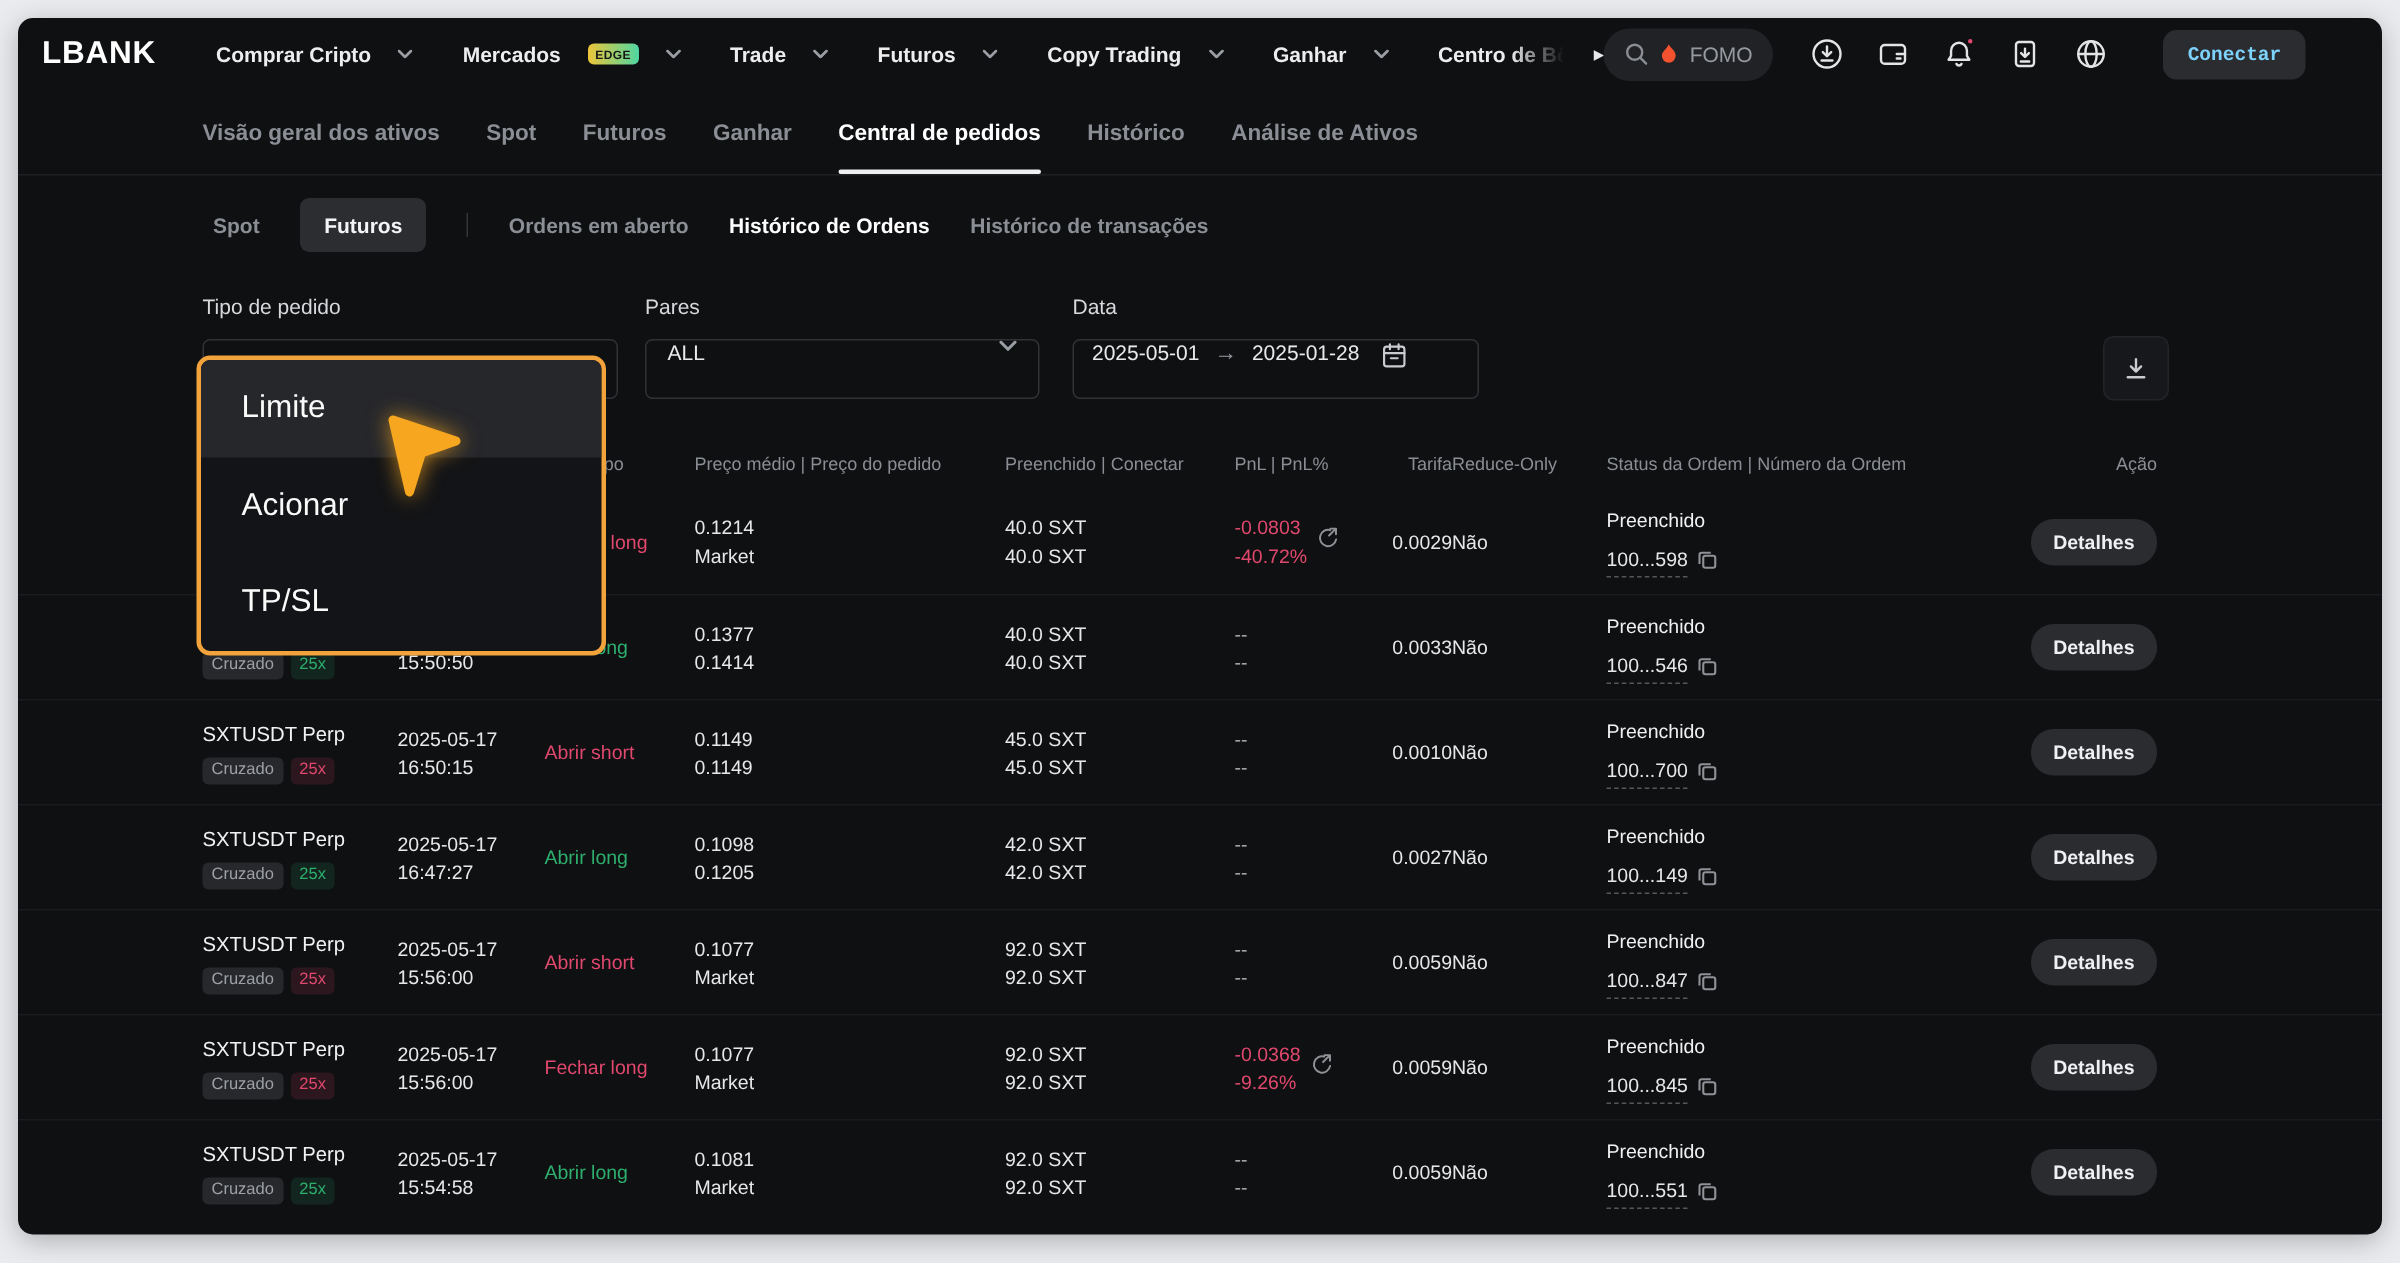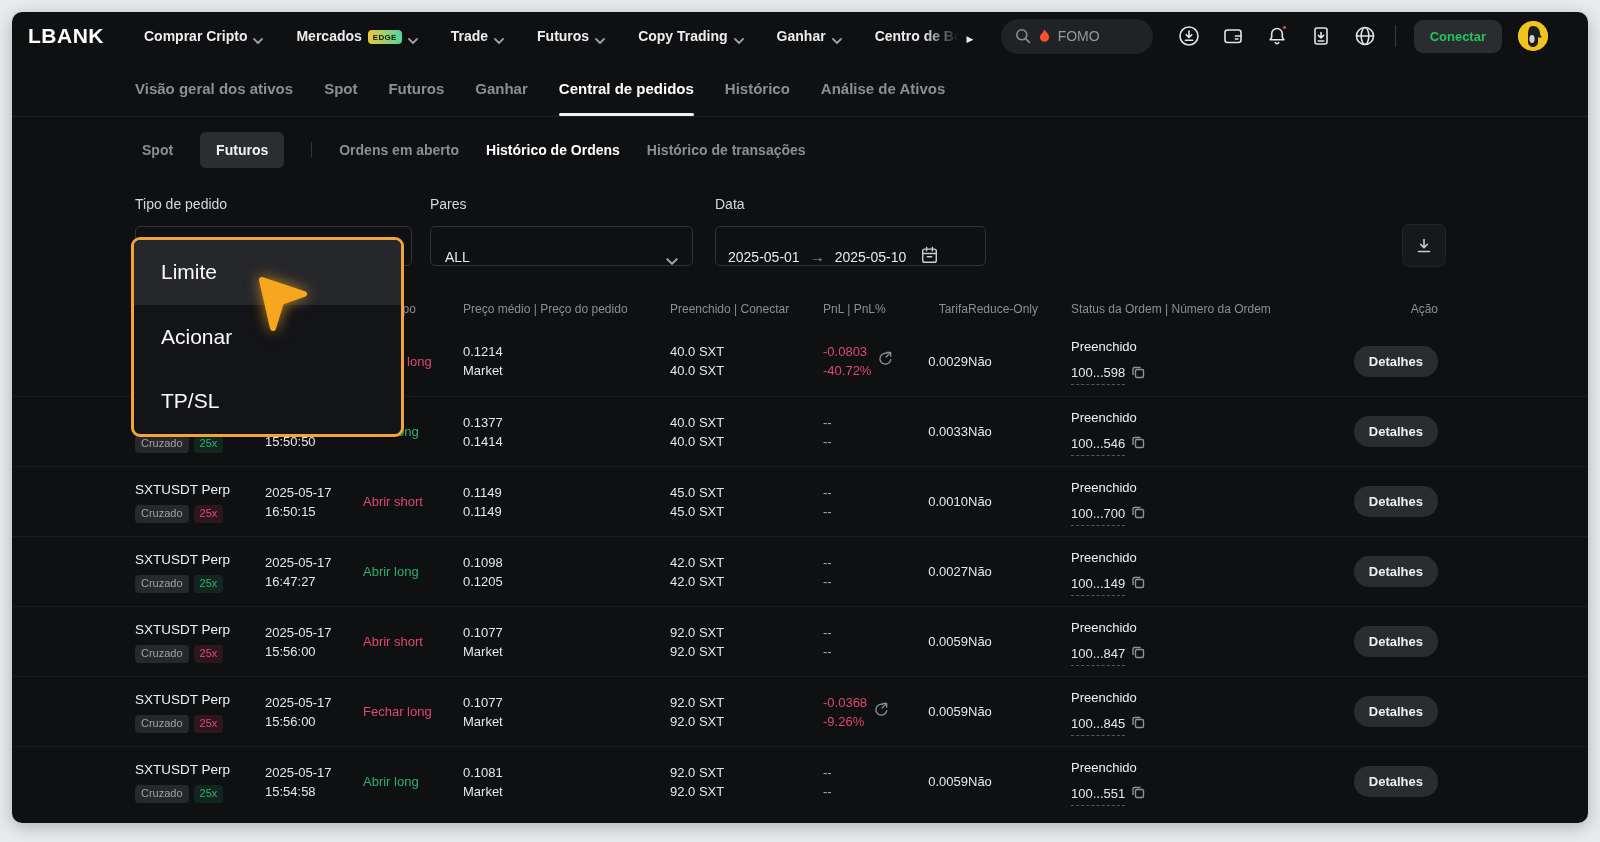--- a/index.html
+++ b/index.html
@@ -5,38 +5,38 @@
   *{box-sizing:border-box;margin:0;padding:0}
   html,body{width:1600px;height:842px;overflow:hidden}
   body{background:#e9ebee;font-family:"Liberation Sans","DejaVu Sans",sans-serif;position:relative}
   .app{position:absolute;left:12px;top:12px;width:1576px;height:811px;background:#0f1012;
        border-radius:10px;overflow:hidden;color:#e8e9eb;box-shadow:0 4px 18px rgba(0,0,0,.25)}
 
   
   .navbar{display:flex;align-items:center;height:48px;padding:0 40px 0 16px}
   .logo{font-size:21px;font-weight:800;letter-spacing:.5px;color:#fff}
   .topnav{display:flex;gap:33px;margin-left:40px;align-items:center;white-space:nowrap}
-  .topnav-item{display:flex;align-items:flex-end;gap:6px;font-size:14px;font-weight:700;color:#ededee;cursor:pointer}
+  .topnav-item{display:flex;align-items:center;gap:18px;font-size:14px;font-weight:700;color:#ededee;cursor:pointer}
   .chev{display:block}
   .chev path{stroke:#9a9da3;stroke-width:1.8;fill:none;stroke-linecap:round;stroke-linejoin:round}
   .edge-badge{font-size:8px;font-weight:700;padding:2.5px 5px;border-radius:4px;
       background:linear-gradient(90deg,#ecc63a,#4fd6a2);color:#161616;letter-spacing:.3px}
   .fade-label{-webkit-mask-image:linear-gradient(90deg,#000 55%,transparent 95%);
       mask-image:linear-gradient(90deg,#000 55%,transparent 95%)}
   .mini-arrow{color:#e8e9eb;font-size:9px;margin-left:-2px}
   .search{display:flex;align-items:center;gap:7px;background:#202226;border-radius:18px;height:35px;
       padding:0 14px;width:152px;margin-left:auto;cursor:text}
   .search-text{color:#96999f;font-size:14px}
   .navicons{display:flex;align-items:center;gap:20px;margin-left:24px}
   .nic{position:relative;width:24px;height:24px;display:flex;align-items:center;justify-content:center;cursor:pointer}
   .nic svg{stroke:#e3e4e6;fill:none;stroke-width:1.6;stroke-linecap:round;stroke-linejoin:round}
   .reddot{position:absolute;right:1px;top:0;width:7px;height:7px;border-radius:50%;background:#e0486e;border:2px solid #0f1012}
   .navdivider{width:1px;height:22px;background:#3a3b3f;margin-left:18px}
-  .connect{background:#2b2c30;border:none;color:#22c55e;font-weight:700;font-size:13px;border-radius:9px;
-      padding:9px 16px;margin-left:18px;cursor:pointer;font-family:Liberation Sans, sans-serif}
+  .connect{background:#2b2c30;border:none;color:#7dd3fc;font-weight:700;font-size:13px;border-radius:9px;
+      padding:9px 16px;margin-left:18px;cursor:pointer;font-family:Liberation Mono, monospace}
   .avatar{width:30px;height:30px;border-radius:50%;background:#f0c41d;margin-left:16px;display:flex;
       align-items:center;justify-content:center;cursor:pointer;overflow:hidden}
 
   
   .subnav{display:flex;gap:31px;padding-left:123px;height:57px;align-items:center;border-bottom:1px solid #1f2023;
       font-size:15px;color:#8b8e95;font-weight:600;white-space:nowrap}
   .subnav-item{position:relative;height:100%;display:flex;align-items:center;cursor:pointer}
   .subnav-item.active{color:#fff;font-weight:700}
   .subnav-item.active::after{content:"";position:absolute;bottom:0;left:0;right:0;height:3px;background:#eef0f2;border-radius:2px}
 
@@ -45,21 +45,21 @@
   .seg{cursor:pointer}
   .seg.pill{background:#2c2d31;color:#f3f4f6;padding:10px 16px;border-radius:6px;font-weight:700}
   .tdivider{width:1px;height:16px;background:#333438}
   .tview{cursor:pointer}
   .tview.active{color:#fff;font-weight:700}
 
   
   .filters{position:relative;margin-top:26px;height:74px}
   .flabel{position:absolute;top:0;font-size:14px;color:#d6d8db}
   .fbox{position:absolute;top:30px;height:40px;border:1px solid #313236;border-radius:5px;background:#0f1012;
-      display:flex;align-items:flex-end;font-size:14px;color:#e8e9eb;cursor:pointer}
+      display:flex;align-items:flex-start;font-size:14px;color:#e8e9eb;cursor:pointer}
   .fbox .grow{flex:1}
   .arrow-sep{color:#9a9da2;font-size:15px}
   .export-btn{position:absolute;left:1390px;top:28px;width:44px;height:43px;border-radius:7px;background:#17181b;
       border:1px solid #232428;display:flex;align-items:center;justify-content:center;cursor:pointer}
   .export-btn svg,.fbox svg{stroke:#c9cbcf;fill:none;stroke-width:1.6;stroke-linecap:round;stroke-linejoin:round}
 
   
   .table{margin-top:32px}
   .thead{display:flex;padding:0 150px 0 123px;color:#8a8d93;font-size:12px;margin-bottom:10px;align-items:flex-start;white-space:nowrap}
   .trow{display:flex;padding:0 150px 0 123px;align-items:center;height:70px}
@@ -75,21 +75,21 @@
   .badge.margin{background:#27282c;color:#9da0a6}
   .badge.lev.green{background:rgba(46,175,110,.14);color:#2eaf6e}
   .badge.lev.red{background:rgba(224,72,110,.14);color:#e0486e}
   .date{width:72px;overflow-wrap:break-word;word-break:break-word}
   .side{font-size:13px}
   .side.green{color:#2eaf6e}.side.red{color:#e0486e}
   .pnlwrap{display:flex;align-items:center;gap:7px}
   .pnlvals.red{color:#e0486e}.pnlvals.muted{color:#aaacb1}
   .share-ic svg{stroke:#8f9196;fill:none;stroke-width:1.4;stroke-linecap:round;stroke-linejoin:round;cursor:pointer}
   .status-line{color:#f0f1f2}
-  .oid-line{display:flex;align-items:center;gap:6px;margin-top:7px}
+  .oid-line{display:flex;align-items:flex-end;gap:6px;margin-top:7px}
   .oid{border-bottom:1px dashed #55575c;padding-bottom:2px;cursor:pointer}
   .copy-ic svg{stroke:#8f9196;fill:none;stroke-width:1.4;cursor:pointer}
   .btn-det{background:#2b2c30;color:#eef0f1;font-size:13px;font-weight:700;border:none;border-radius:15px;
       padding:8px 15px;cursor:pointer;font-family:inherit}
 
   
   .dropdown{position:absolute;left:119px;top:225px;width:273px;height:200px;background:#131417;
       border:3px solid #F2A33C;border-radius:9px;z-index:10;overflow:hidden}
   .dd-item{height:64.6px;display:flex;align-items:center;padding-left:27px;font-size:21px;color:#fafafa;
       font-weight:500;cursor:pointer}
@@ -231,21 +231,21 @@
       <span class="grow">ALL</span>
       <svg class="chev" width="12" height="7" viewBox="0 0 10 6">
           <path d="M1 1l4 4 4-4"></path>
         </svg>
     </div>
 
     <div class="flabel" style="left:703px">Data</div>
     <div class="fbox" style="left:703px;width:271px;padding:0 12px;gap:10px">
       <span>2025-05-01</span>
       <span class="arrow-sep">→</span>
-      <span>2025-05-10</span>
+      <span>2025-01-28</span>
       <svg width="19" height="20" viewBox="0 0 21 22" style="margin-left:4px">
           <rect x="3" y="4.5" width="15" height="14.5" rx="2"></rect>
           <path d="M3 9.3h15M7.3 2.8v3.6M13.7 2.8v3.6M8 13h5"></path>
         </svg>
     </div>
 
     <div class="export-btn">
       <svg width="18" height="18" viewBox="0 0 18 18">
           <path d="M9 2.5v8M5.6 7.3L9 10.7l3.4-3.4M3.5 14.5h11"></path>
         </svg>

